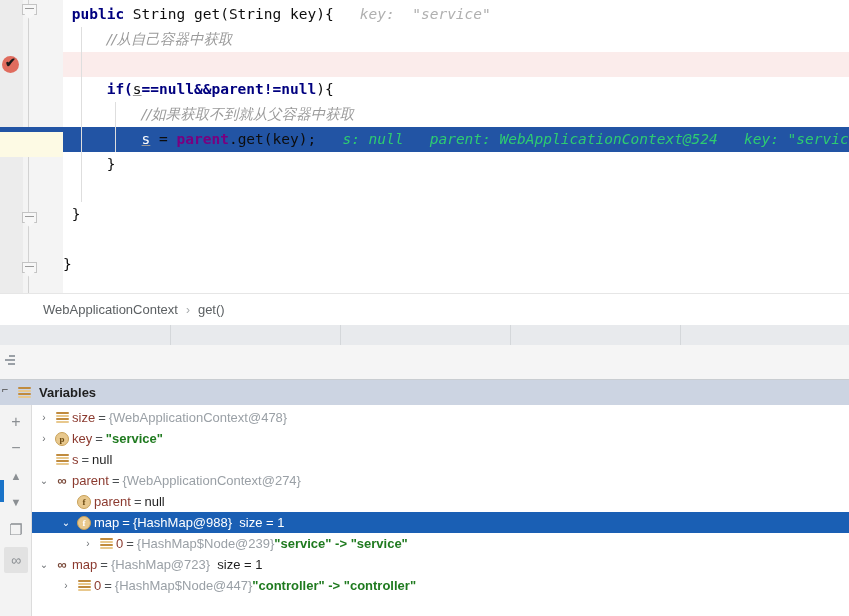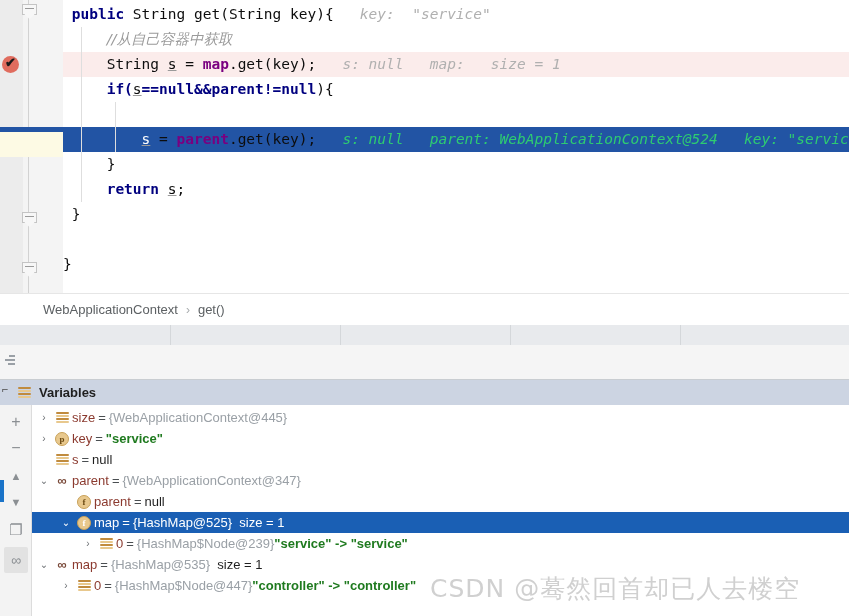--- a/index.html
+++ b/index.html
@@ -204,27 +204,25 @@
 <div id="app">
 
   <div id="editor">
     <div class="gutter-strip"></div>
     <div class="fold-strip"></div>
     <div class="fold-line"></div>
     <div class="code-area" id="code-area">
         <div class="line" style="top: 27px;"><span>     </span><span class="comment">//从自己容器中获取</span></div>
         <div class="line" style="top: 2px;"><span> </span><span class="kw">public</span><span class="ident"> String get(String key){</span><span class="inline-hint">   key:  "service"</span></div>
         <div class="row-bg bg-pink" style="top: 52px;"></div>
-        <div class="line" style="top: 52px;"><span>     </span><span class="ident">String </span><span class="underline-var">s</span><span class="ident"> = </span><span class="fieldref">map</span><span class="ident">.get(key);</span><span class="inline-hint">   s: null   map:   size = 1</span></div>
         <div class="line" style="top: 77px;"><span>     </span><span class="kw">if(</span><span class="underline-var">s</span><span class="kw">==null&amp;&amp;parent!=null</span><span class="ident">){</span></div>
-        <div class="line" style="top: 102px;"><span>         </span></div>
+        <div class="line" style="top: 102px;"><span>         </span><span class="comment">//如果获取不到就从父容器中获取</span></div>
         <div class="row-bg bg-blue" style="top: 127px; left: -63px; right: 0px;"></div>
         <div class="line code-on-blue" style="top: 127px;"><span>         </span><span class="underline-var">s</span><span class="ident"> = </span><span class="fieldref">parent</span><span class="ident">.get(key);</span><span class="inline-hint-sel">   s: null   parent: WebApplicationContext@524   key: "service"</span></div>
         <div class="line" style="top: 152px;"><span>     </span><span class="ident">}</span></div>
-        <div class="line" style="top: 177px;"><span>     </span><span class="kw">return</span><span class="ident"> </span><span class="underline-var">s</span><span class="ident">;</span></div>
         <div class="line" style="top: 202px;"><span> </span><span class="ident">}</span></div>
         <div class="line" style="top: 227px;"><span> </span></div>
         <div class="line" style="top: 252px;"><span></span><span class="ident">}</span></div>
         <div class="indent-line" style="left: 18px; top: 27px; height: 175px;"></div>
         <div class="indent-line" style="left: 52px; top: 102px; height: 50px;"></div>
       </div>
 
     <div class="row-bg bg-yellowgutter" style="left:0;width:63px;top:132px;"></div>
 
     <div class="breakpoint">
@@ -300,21 +298,21 @@
           <span style="flex: 0 0 20px; display: inline-flex; align-items: center; justify-content: center;">
             <span class="vicon-lines">
               <i></i>
               <i></i>
               <i></i>
               <i></i>
             </span>
           </span>
           <span class="vname">size</span>
           <span class="veq">=</span>
-          <span class="vref">{WebApplicationContext@445}</span>
+          <span class="vref">{WebApplicationContext@478}</span>
         </div>
         <div class="vrow" style="top: 23px;">
           <span style="display: inline-block; flex: 0 0 4px;"></span>
           <span class="arrow">›</span>
           <span style="flex: 0 0 20px; display: inline-flex; align-items: center; justify-content: center;">
             <span class="badge-circle">p</span>
           </span>
           <span class="vname">key</span>
           <span class="veq">=</span>
           <span></span>
@@ -337,42 +335,42 @@
           <span class="vnull">null</span>
         </div>
         <div class="vrow" style="top: 65px;">
           <span style="display: inline-block; flex: 0 0 4px;"></span>
           <span class="arrow">⌄</span>
           <span style="flex: 0 0 20px; display: inline-flex; align-items: center; justify-content: center;">
             <span class="infinity-ico">∞</span>
           </span>
           <span class="vname">parent</span>
           <span class="veq">=</span>
-          <span class="vref">{WebApplicationContext@347}</span>
+          <span class="vref">{WebApplicationContext@274}</span>
         </div>
         <div class="vrow" style="top: 86px;">
           <span style="display: inline-block; flex: 0 0 26px;"></span>
           <span class="arrow"></span>
           <span style="flex: 0 0 20px; display: inline-flex; align-items: center; justify-content: center;">
             <span class="badge-circle">f</span>
           </span>
           <span class="vname">parent</span>
           <span class="veq">=</span>
           <span></span>
           <span class="vnull">null</span>
         </div>
         <div class="vrow selected" style="top: 107px;">
           <span style="display: inline-block; flex: 0 0 26px;"></span>
           <span class="arrow">⌄</span>
           <span style="flex: 0 0 20px; display: inline-flex; align-items: center; justify-content: center;">
             <span class="badge-circle">f</span>
           </span>
           <span class="vname">map</span>
           <span class="veq">=</span>
-          <span class="vref">{HashMap@525}</span>
+          <span class="vref">{HashMap@988}</span>
           <span>&nbsp;&nbsp;</span>
           <span class="vsize">size = 1</span>
         </div>
         <div class="vrow" style="top: 128px;">
           <span style="display: inline-block; flex: 0 0 48px;"></span>
           <span class="arrow">›</span>
           <span style="flex: 0 0 20px; display: inline-flex; align-items: center; justify-content: center;">
             <span class="vicon-lines">
               <i></i>
               <i></i>
@@ -387,21 +385,21 @@
           <span class="vstr">"service" -&gt; "service"</span>
         </div>
         <div class="vrow" style="top: 149px;">
           <span style="display: inline-block; flex: 0 0 4px;"></span>
           <span class="arrow">⌄</span>
           <span style="flex: 0 0 20px; display: inline-flex; align-items: center; justify-content: center;">
             <span class="infinity-ico">∞</span>
           </span>
           <span class="vname">map</span>
           <span class="veq">=</span>
-          <span class="vref">{HashMap@535}</span>
+          <span class="vref">{HashMap@723}</span>
           <span>&nbsp;&nbsp;</span>
           <span class="vsize">size = 1</span>
         </div>
         <div class="vrow" style="top: 170px;">
           <span style="display: inline-block; flex: 0 0 26px;"></span>
           <span class="arrow">›</span>
           <span style="flex: 0 0 20px; display: inline-flex; align-items: center; justify-content: center;">
             <span class="vicon-lines">
               <i></i>
               <i></i>
@@ -411,15 +409,14 @@
           </span>
           <span class="vname">0</span>
           <span class="veq">=</span>
           <span class="vref">{HashMap$Node@447}</span>
           <span> </span>
           <span class="vstr">"controller" -&gt; "controller"</span>
         </div>
       </div>
   </div>
 
-  <div id="watermark">CSDN @蓦然回首却已人去楼空</div>
 
 </div>
 
 </body></html>

